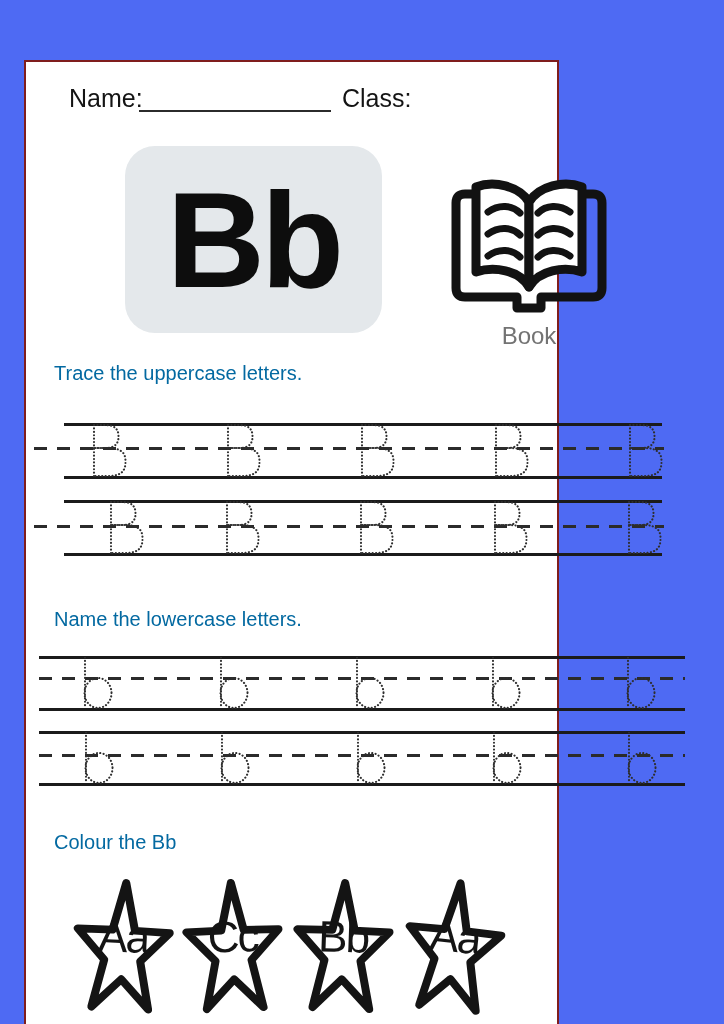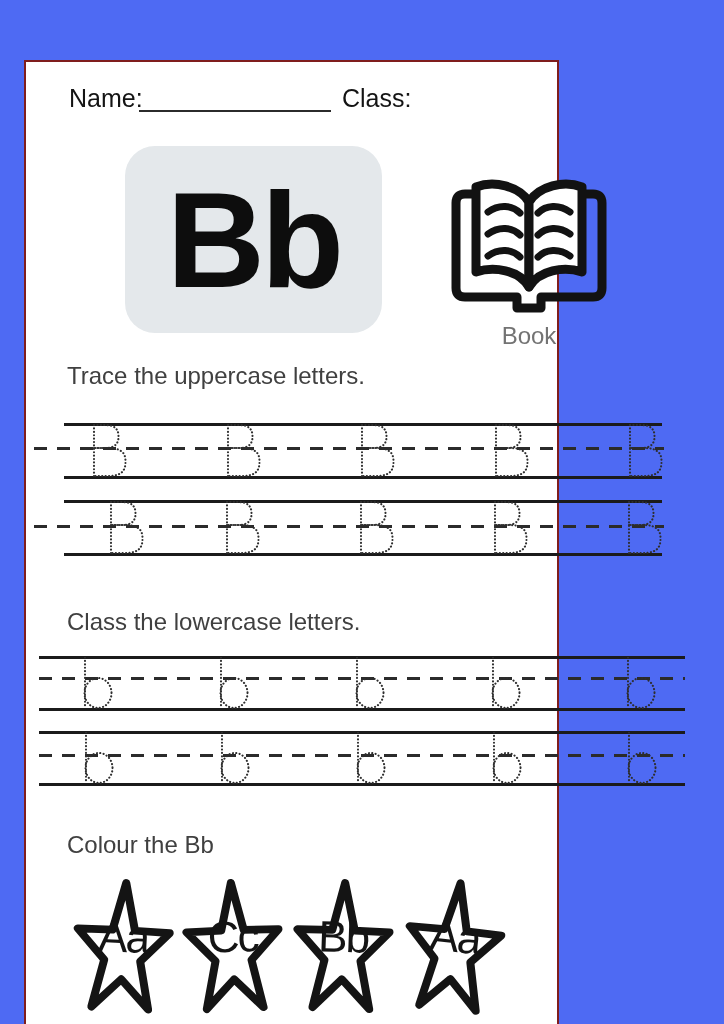--- a/index.html
+++ b/index.html
@@ -19,21 +19,21 @@
   
   .letter-card{
     position:absolute;left:99px;top:84px;width:257px;height:187px;
     background:#e4e8eb;border-radius:30px;display:flex;align-items:center;justify-content:center;
   }
   .letter-card span{font-size:136px;font-weight:800;color:#0d0d0d;letter-spacing:-4px;line-height:1;}
   
   .book-wrap{position:absolute;left:408px;top:98px;width:190px;height:160px;}
   .book-caption{position:absolute;left:408px;top:260px;width:190px;text-align:center;font-size:24px;font-weight:500;color:#737373;}
   
-  .heading{position:absolute;left:41px;font-size:24px;font-weight:500;color:#404040;}
+  .heading{position:absolute;left:28px;font-size:20px;font-weight:500;color:#0369a1;}
   
   .trace-row{position:absolute;height:56px;}
   .tline{position:absolute;height:3px;background:#1b1b1b;}
   .tline-dash{
     position:absolute;height:3px;
     background:repeating-linear-gradient(90deg,#2b2b2b 0 13px,transparent 13px 23px);
   }
   .trace-letter{position:absolute;top:1px;}
   
   .star{position:absolute;width:100px;height:135px;}
@@ -135,21 +135,21 @@
         <path d="M7,1 H18.5 C29.5,1 31.5,7 31.5,12.5 C31.5,18 29.5,24 18.5,24 H7"></path>
         <path d="M7,24 H21 C36.5,24 38.5,31 38.5,37.5 C38.5,45 36.5,52 21,52 H7"></path>
       </svg>
     <svg class="trace-letter" style="left:588px;" width="46" height="53" viewBox="0 0 46 53" fill="none" stroke="#2e2e2e" stroke-width="2.1" stroke-dasharray="0.1 3.3" stroke-linecap="round">
         <path d="M7,1 V52"></path>
         <path d="M7,1 H18.5 C29.5,1 31.5,7 31.5,12.5 C31.5,18 29.5,24 18.5,24 H7"></path>
         <path d="M7,24 H21 C36.5,24 38.5,31 38.5,37.5 C38.5,45 36.5,52 21,52 H7"></path>
       </svg>
   </div>
 
-  <div class="heading" style="top:546px;">Class the lowercase letters.</div>
+  <div class="heading" style="top:546px;">Name the lowercase letters.</div>
 
   <div class="trace-row" style="left:13px;top:594px;width:646px;">
     <div class="tline" style="left:0;top:0;width:646px;"></div>
     <div class="tline-dash" style="left:0;top:21px;width:646px;"></div>
     <div class="tline" style="left:0;top:52px;width:646px;"></div>
     <svg class="trace-letter" style="left:40px;top:1px;" width="34" height="52" viewBox="0 0 34 52" fill="none" stroke="#2e2e2e" stroke-width="2.1" stroke-dasharray="0.1 3.3" stroke-linecap="round">
         <path d="M6,0.5 V51"></path>
         <ellipse cx="19" cy="36" rx="13.5" ry="15"></ellipse>
       </svg>
     <svg class="trace-letter" style="left:176px;top:1px;" width="34" height="52" viewBox="0 0 34 52" fill="none" stroke="#2e2e2e" stroke-width="2.1" stroke-dasharray="0.1 3.3" stroke-linecap="round">

